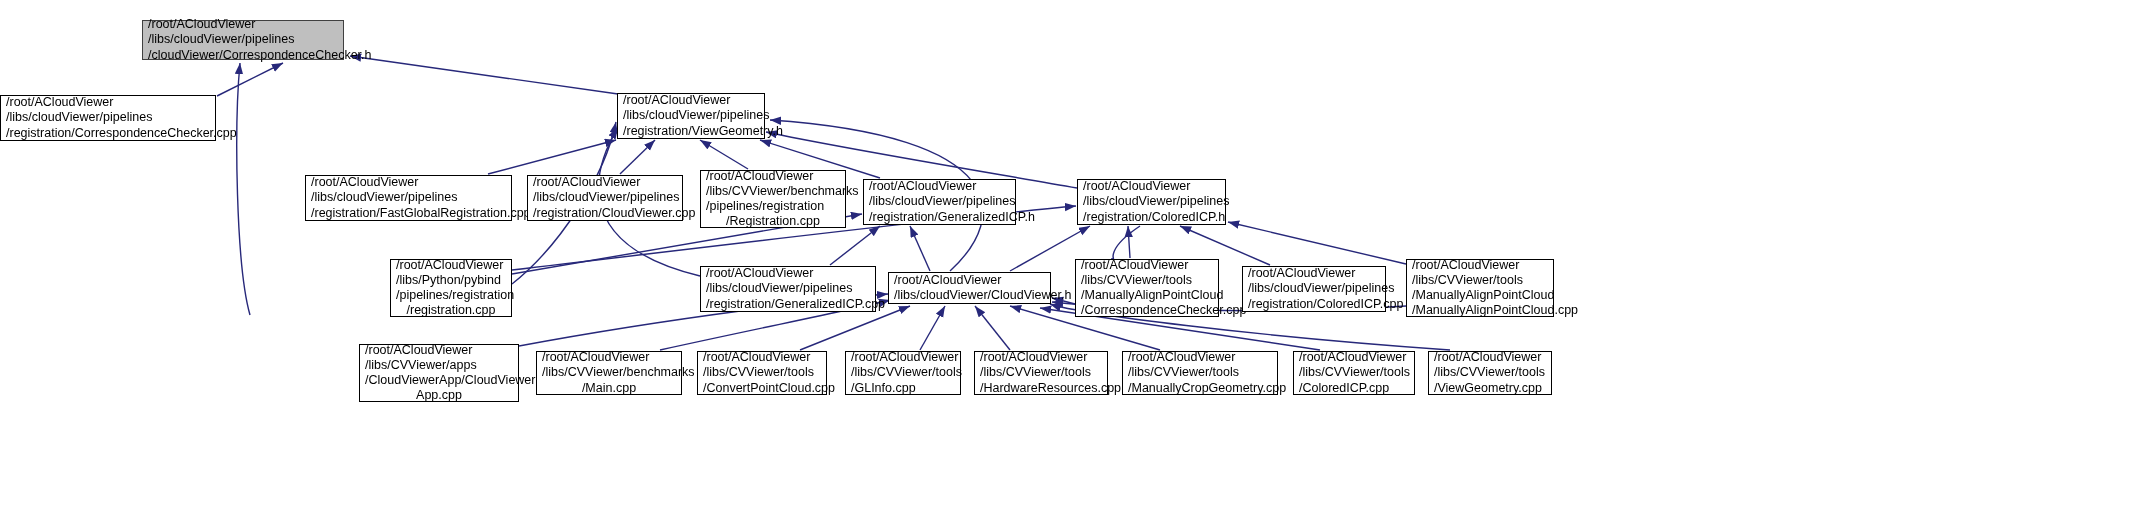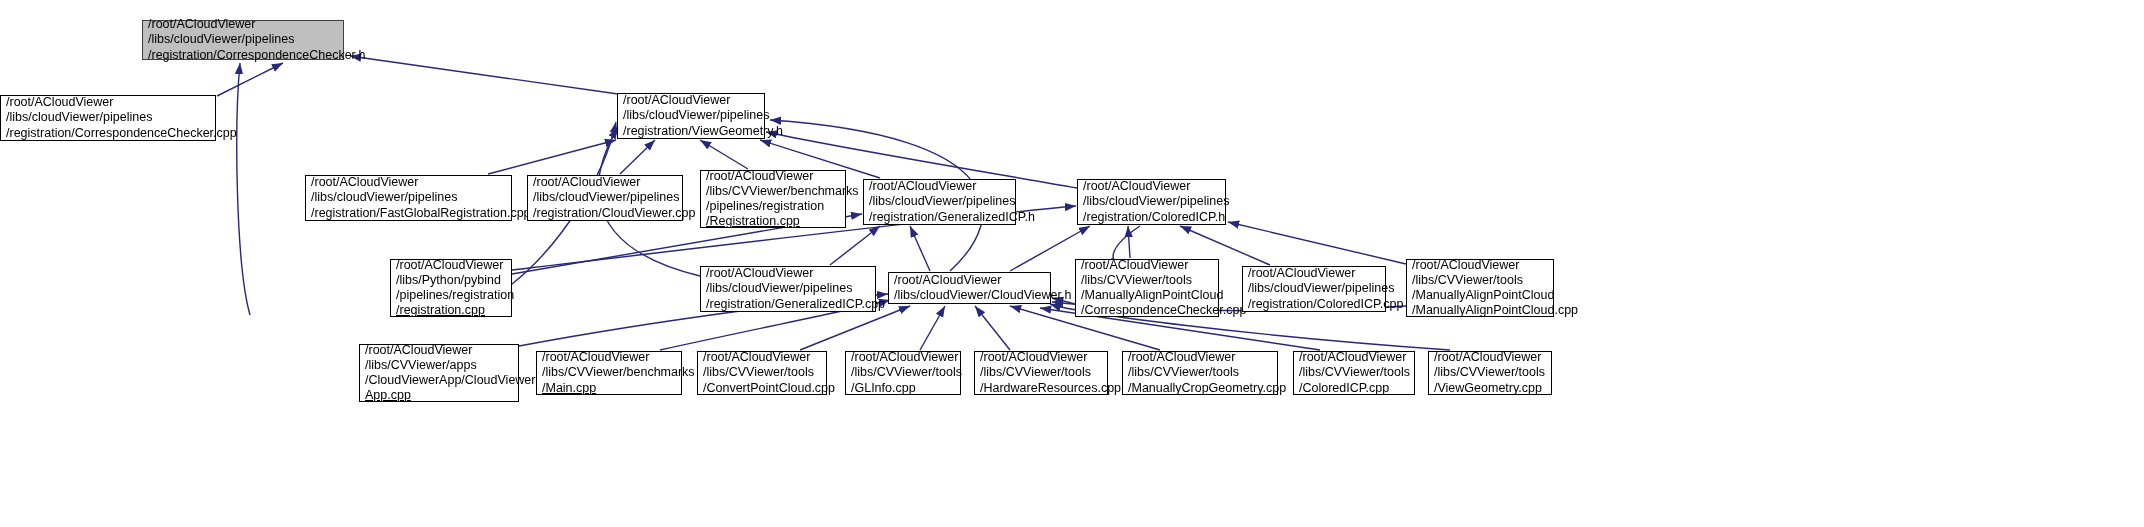--- a/index.html
+++ b/index.html
@@ -45,22 +45,21 @@
   .node.root {
     background: #bfbfbf;
     border: 1px solid #404040;
   }
   .node .ln {
     display: block;
     width: 100%;
     text-align: left;
   }
   .node .ln.ctr {
-    text-align: left;
-    text-decoration: underline;
+    text-align: center;
   }
 </style>
 </head>
 <body>
 
 <div id="canvas">
   <svg id="edges" viewBox="0 0 2144 527" xmlns="http://www.w3.org/2000/svg">
     <defs>
       <marker id="arrow" markerWidth="9" markerHeight="9" refX="8" refY="3" orient="auto" markerUnits="strokeWidth">
         <path d="M0,0 L0,6 L8,3 z" fill="#27287a"></path>
@@ -93,21 +92,21 @@
         <path d="M 920,334 L 945,290" marker-end="url(#arrow)" stroke="#27287a"></path>
         <path d="M 1010,334 L 975,290" marker-end="url(#arrow)" stroke="#27287a"></path>
         <path d="M 1160,334 L 1010,290" marker-end="url(#arrow)" stroke="#27287a"></path>
         <path d="M 1320,334 L 1040,292" marker-end="url(#arrow)" stroke="#27287a"></path>
         <path d="M 1450,334 C 1250,320 1080,298 1050,288" marker-end="url(#arrow)" stroke="#27287a"></path>
         <path d="M 1075,288 L 1052,282" marker-end="url(#arrow)" stroke="#27287a"></path>
         <path d="M 1406,290 C 1250,300 1110,292 1052,286" marker-end="url(#arrow)" stroke="#27287a"></path>
       </g>
   </svg>
   <div id="node-layer">
-      <div class="node root" style="left: 142px; top: 4px; width: 202px; height: 40px;"><span class="ln">/root/ACloudViewer</span><span class="ln">/libs/cloudViewer/pipelines</span><span class="ln">/registration/CorrespondenceChecker.h</span></div>
+      <div class="node root" style="left: 142px; top: 4px; width: 202px; height: 40px;"><span class="ln">/root/ACloudViewer</span><span class="ln">/libs/cloudViewer/pipelines</span><span class="ln">/cloudViewer/CorrespondenceChecker.h</span></div>
       <div class="node" style="left: 0px; top: 79px; width: 216px; height: 46px;"><span class="ln">/root/ACloudViewer</span><span class="ln">/libs/cloudViewer/pipelines</span><span class="ln">/registration/CorrespondenceChecker.cpp</span></div>
       <div class="node" style="left: 617px; top: 77px; width: 148px; height: 46px;"><span class="ln">/root/ACloudViewer</span><span class="ln">/libs/cloudViewer/pipelines</span><span class="ln">/registration/ViewGeometry.h</span></div>
       <div class="node" style="left: 305px; top: 159px; width: 207px; height: 46px;"><span class="ln">/root/ACloudViewer</span><span class="ln">/libs/cloudViewer/pipelines</span><span class="ln">/registration/FastGlobalRegistration.cpp</span></div>
       <div class="node" style="left: 527px; top: 159px; width: 156px; height: 46px;"><span class="ln">/root/ACloudViewer</span><span class="ln">/libs/cloudViewer/pipelines</span><span class="ln">/registration/CloudViewer.cpp</span></div>
       <div class="node" style="left: 700px; top: 154px; width: 146px; height: 58px;"><span class="ln">/root/ACloudViewer</span><span class="ln">/libs/CVViewer/benchmarks</span><span class="ln">/pipelines/registration</span><span class="ln ctr">/Registration.cpp</span></div>
       <div class="node" style="left: 863px; top: 163px; width: 153px; height: 46px;"><span class="ln">/root/ACloudViewer</span><span class="ln">/libs/cloudViewer/pipelines</span><span class="ln">/registration/GeneralizedICP.h</span></div>
       <div class="node" style="left: 1077px; top: 163px; width: 149px; height: 46px;"><span class="ln">/root/ACloudViewer</span><span class="ln">/libs/cloudViewer/pipelines</span><span class="ln">/registration/ColoredICP.h</span></div>
       <div class="node" style="left: 390px; top: 243px; width: 122px; height: 58px;"><span class="ln">/root/ACloudViewer</span><span class="ln">/libs/Python/pybind</span><span class="ln">/pipelines/registration</span><span class="ln ctr">/registration.cpp</span></div>
       <div class="node" style="left: 700px; top: 250px; width: 176px; height: 46px;"><span class="ln">/root/ACloudViewer</span><span class="ln">/libs/cloudViewer/pipelines</span><span class="ln">/registration/GeneralizedICP.cpp</span></div>
       <div class="node" style="left: 888px; top: 256px; width: 163px; height: 32px;"><span class="ln">/root/ACloudViewer</span><span class="ln">/libs/cloudViewer/CloudViewer.h</span></div>

